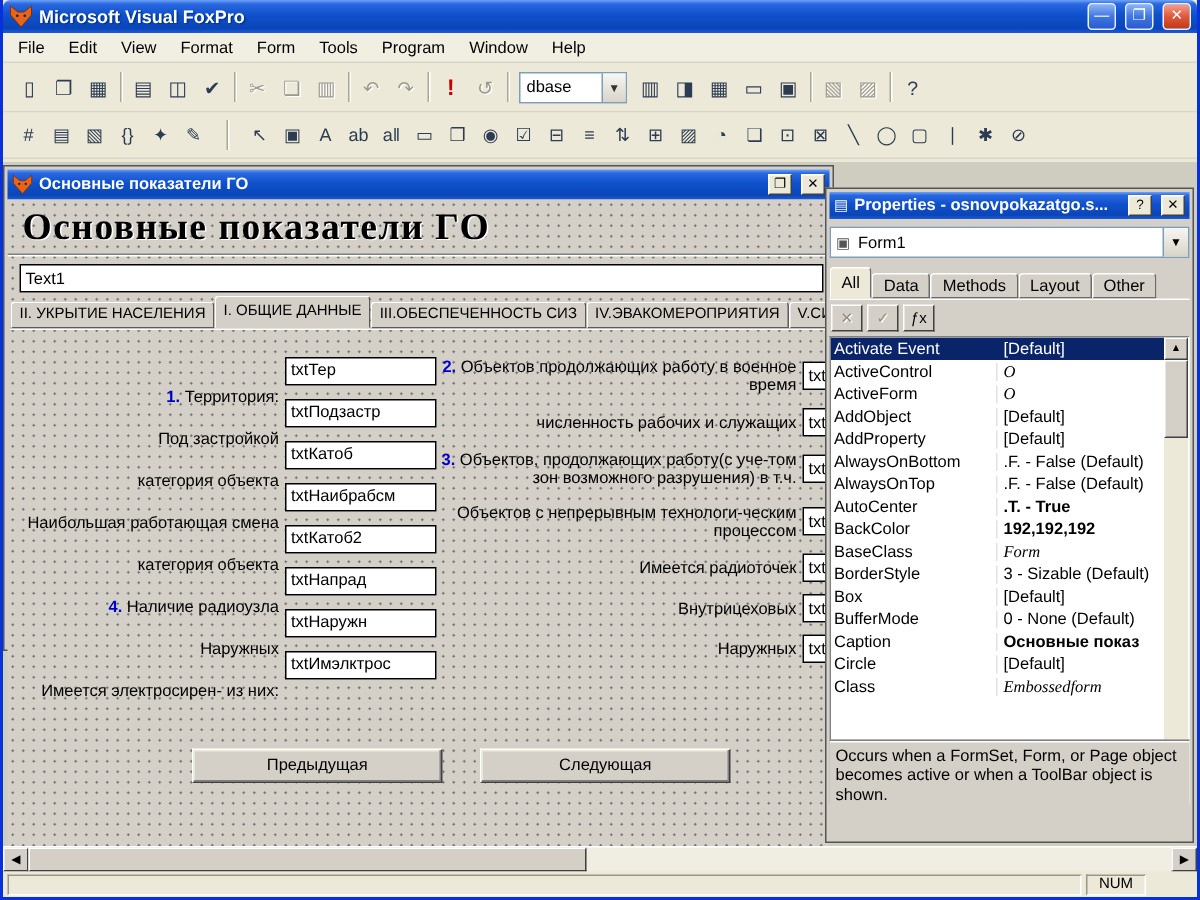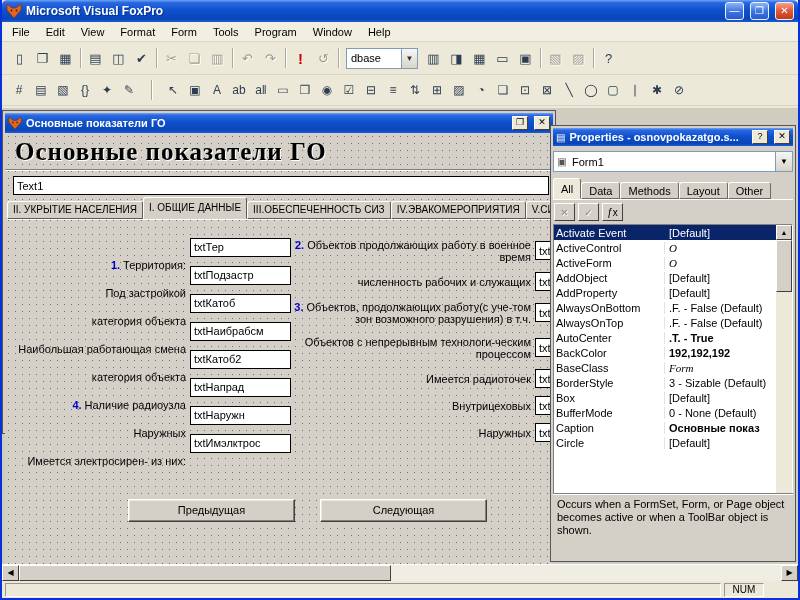--- a/index.html
+++ b/index.html
@@ -439,20 +439,24 @@
             <span class="pval">0 - None (Default)</span>
           </div>
             <div class="prow bold">
             <span class="pname">Caption</span>
             <span class="pval">Основные показ</span>
           </div>
             <div class="prow">
             <span class="pname">Circle</span>
             <span class="pval">[Default]</span>
           </div>
+            <div class="prow italic">
+            <span class="pname">Class</span>
+            <span class="pval">Embossedform</span>
+          </div>
           </div>
         <div class="pscroll">
           <div class="sarrow">▲</div>
           <div class="sthumb"></div>
           <div class="sarrow down">▼</div>
         </div>
       </div>
 
       <div class="pdesc">Occurs when a FormSet, Form, or Page object becomes active or when a ToolBar object is shown.</div>
     </div>

